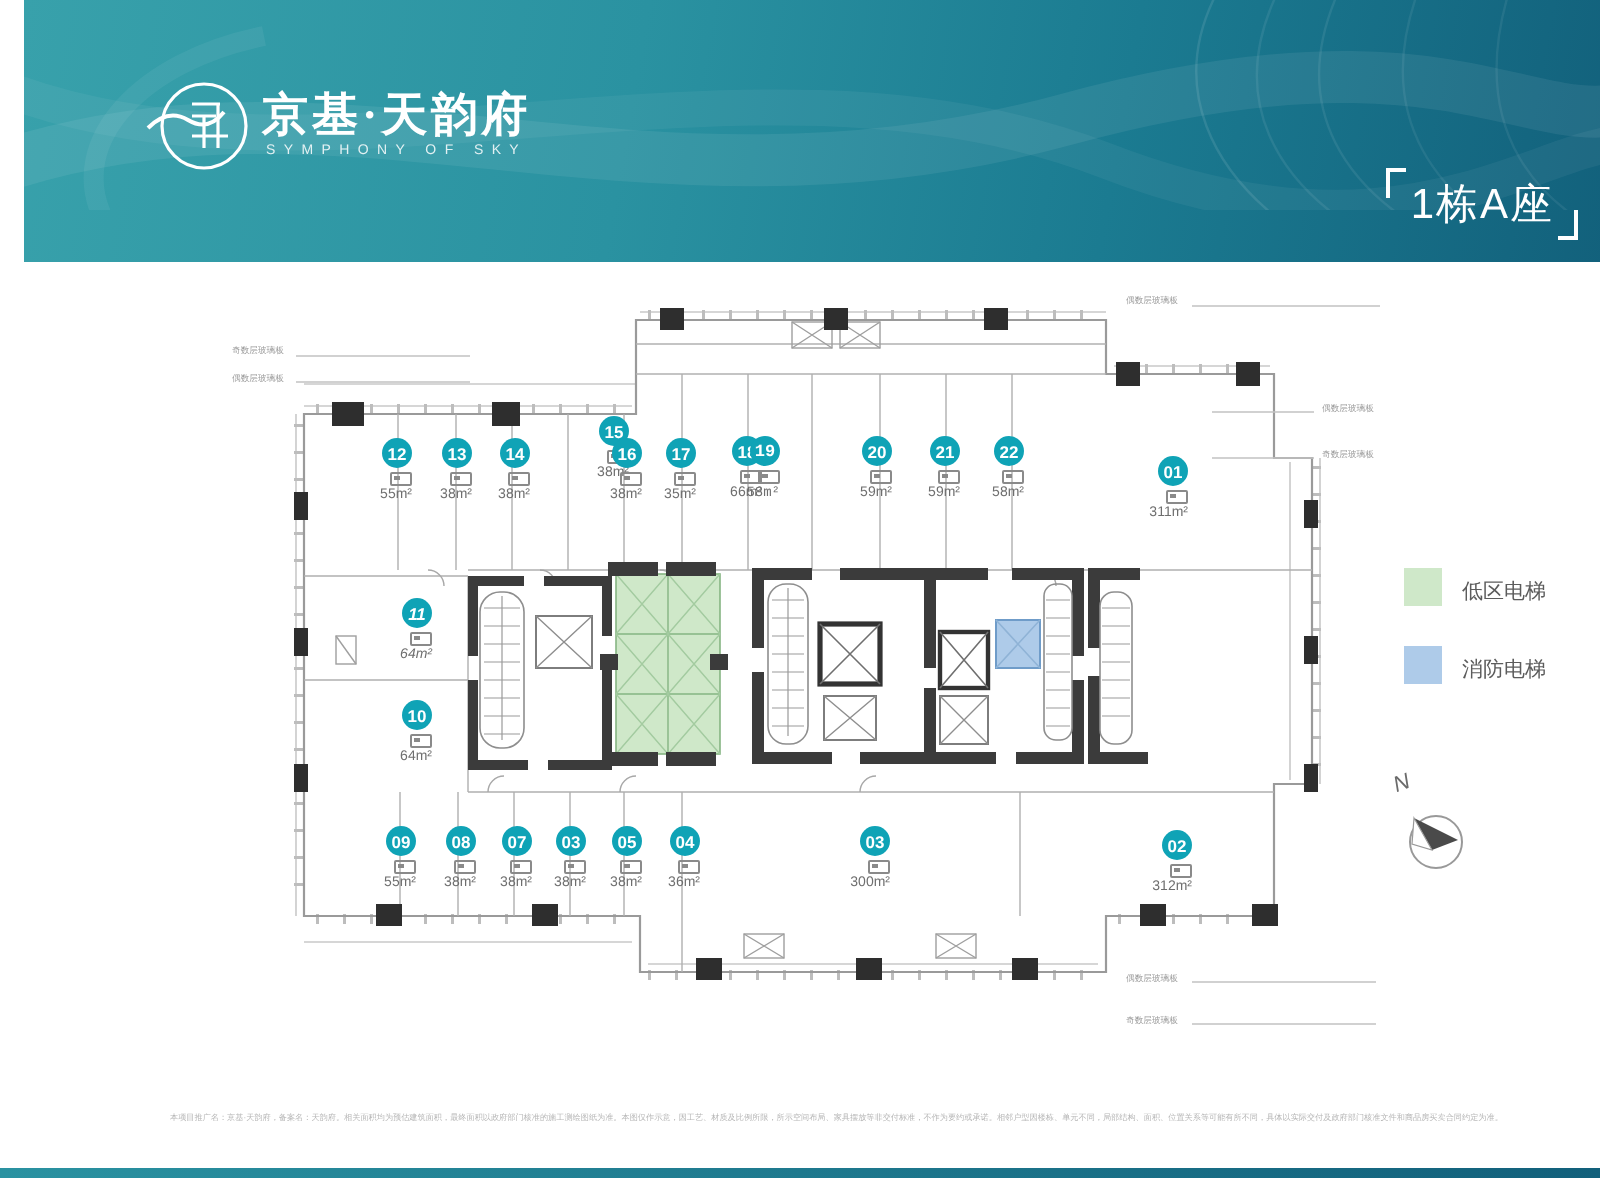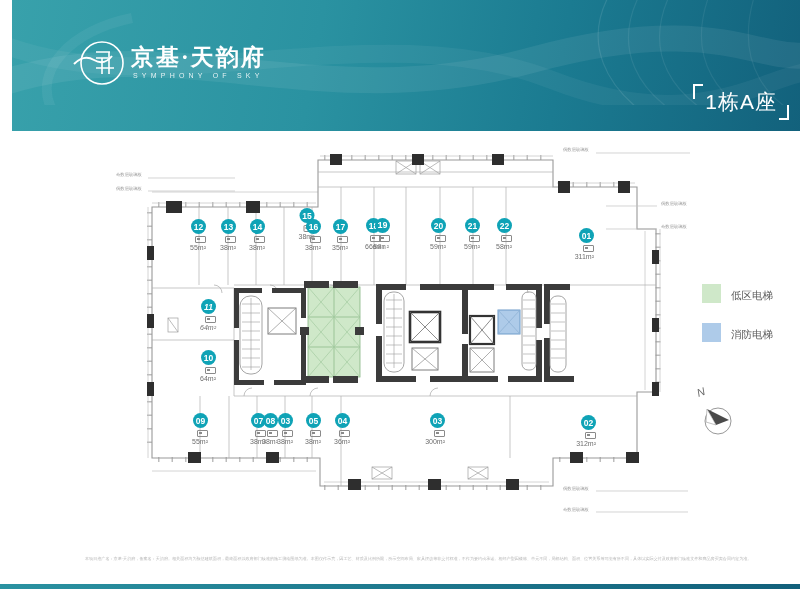--- a/index.html
+++ b/index.html
@@ -311,21 +311,21 @@
     <div class="marker" style="left: 193px; top: 350px;">
       <span class="num">10</span>
       <span class="bed"></span>
       <span class="area">64m²</span>
     </div>
     <div class="marker" style="left: 185px; top: 413px;">
       <span class="num">09</span>
       <span class="bed"></span>
       <span class="area">55m²</span>
     </div>
-    <div class="marker" style="left: 215px; top: 413px; margin-left: 40px;">
+    <div class="marker" style="left: 215px; top: 413px;">
       <span class="num">08</span>
       <span class="bed"></span>
       <span class="area">38m²</span>
     </div>
     <div class="marker" style="left: 243px; top: 413px;">
       <span class="num">07</span>
       <span class="bed"></span>
       <span class="area">38m²</span>
     </div>
     <div class="marker" style="left: 270px; top: 413px;">

